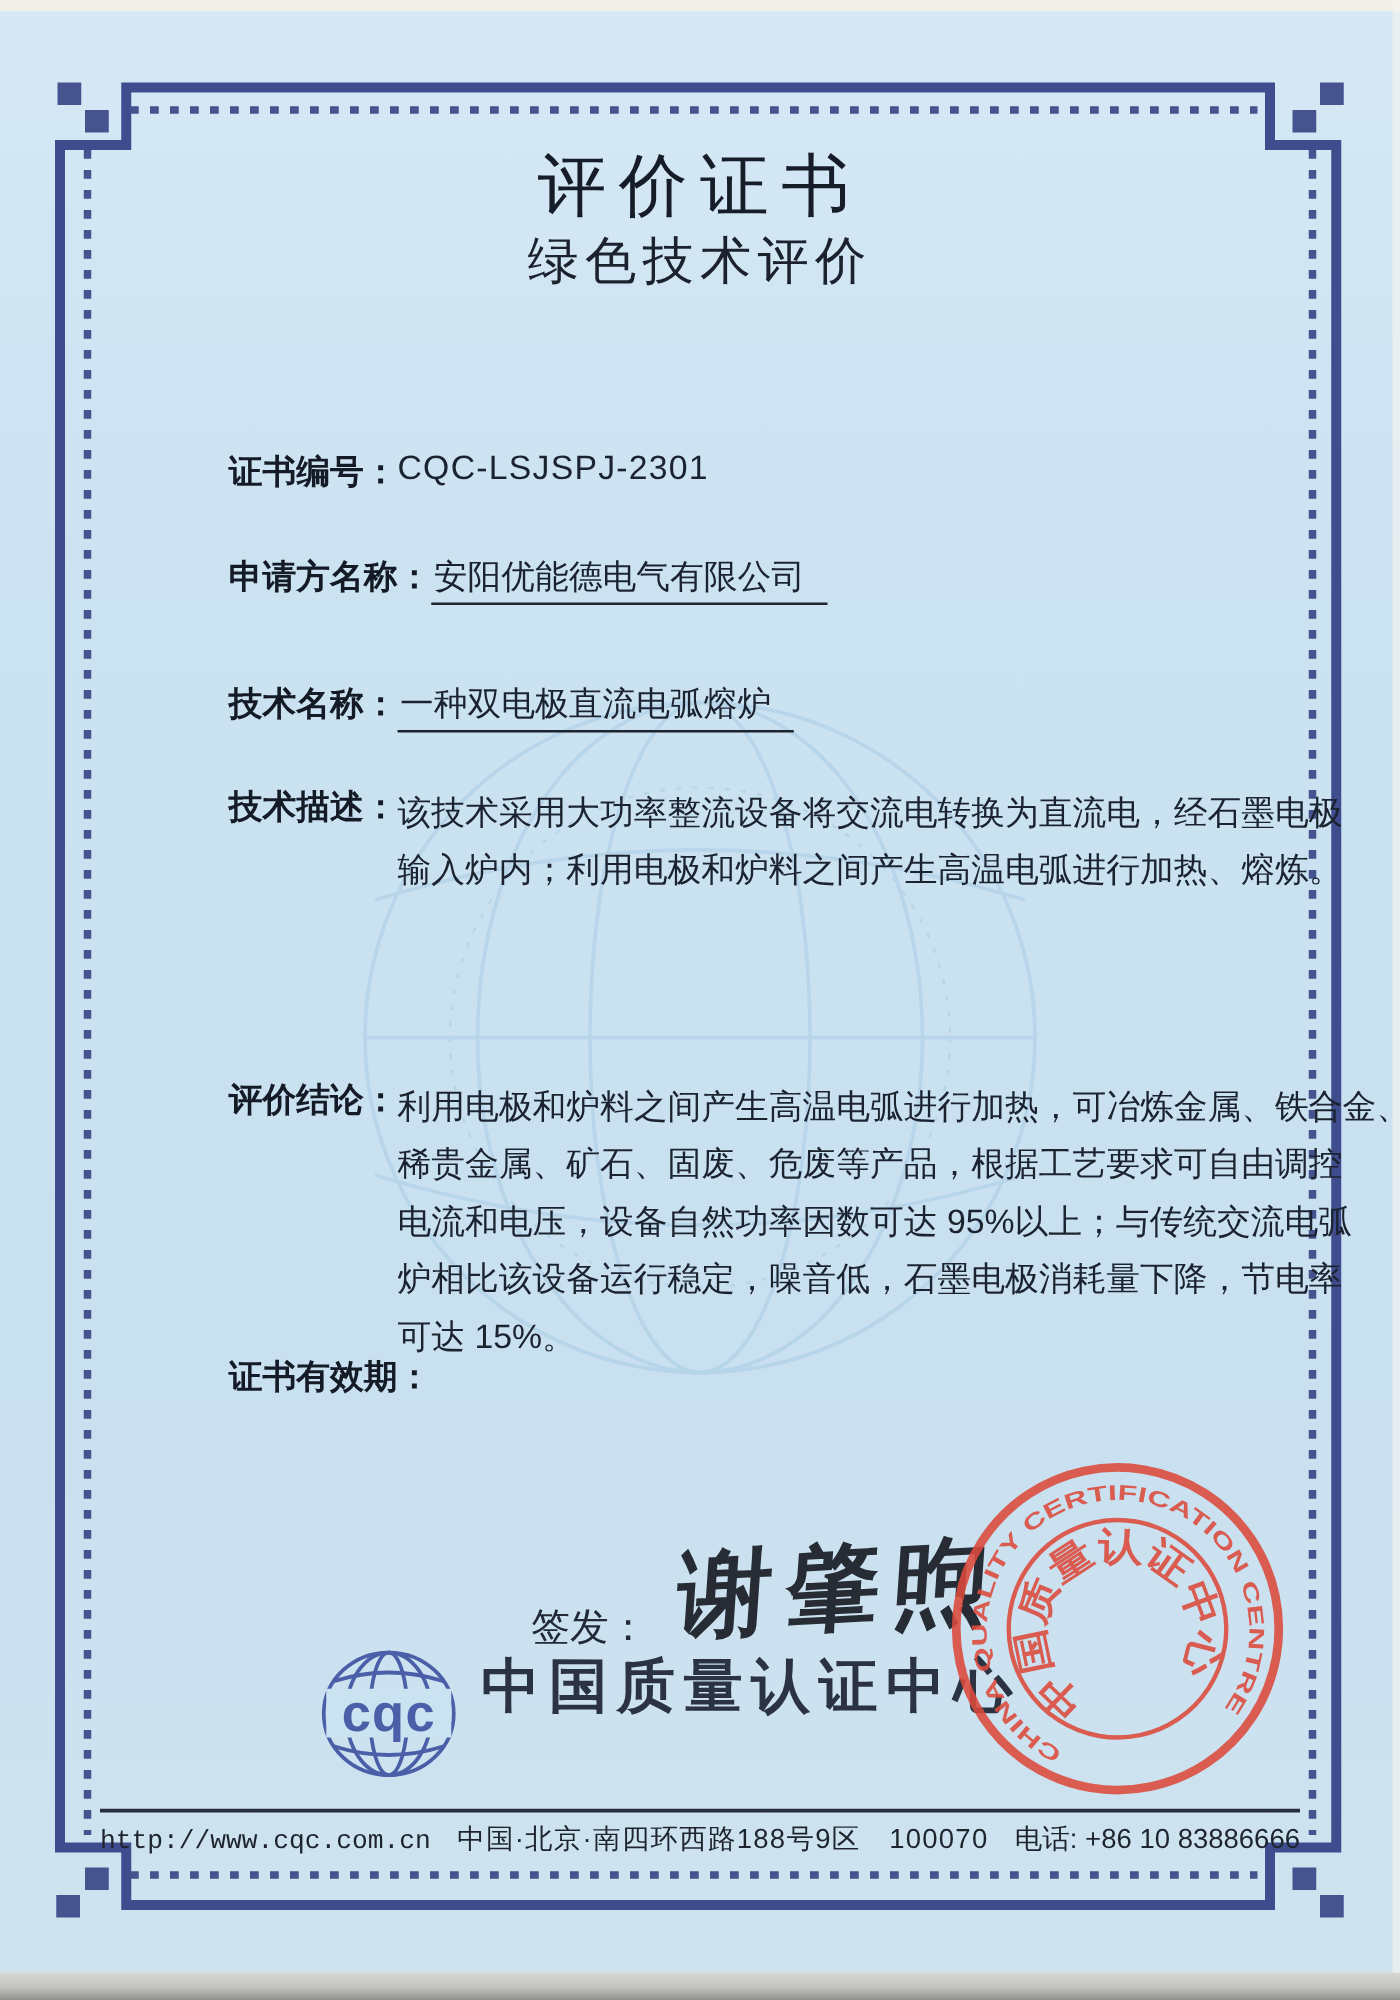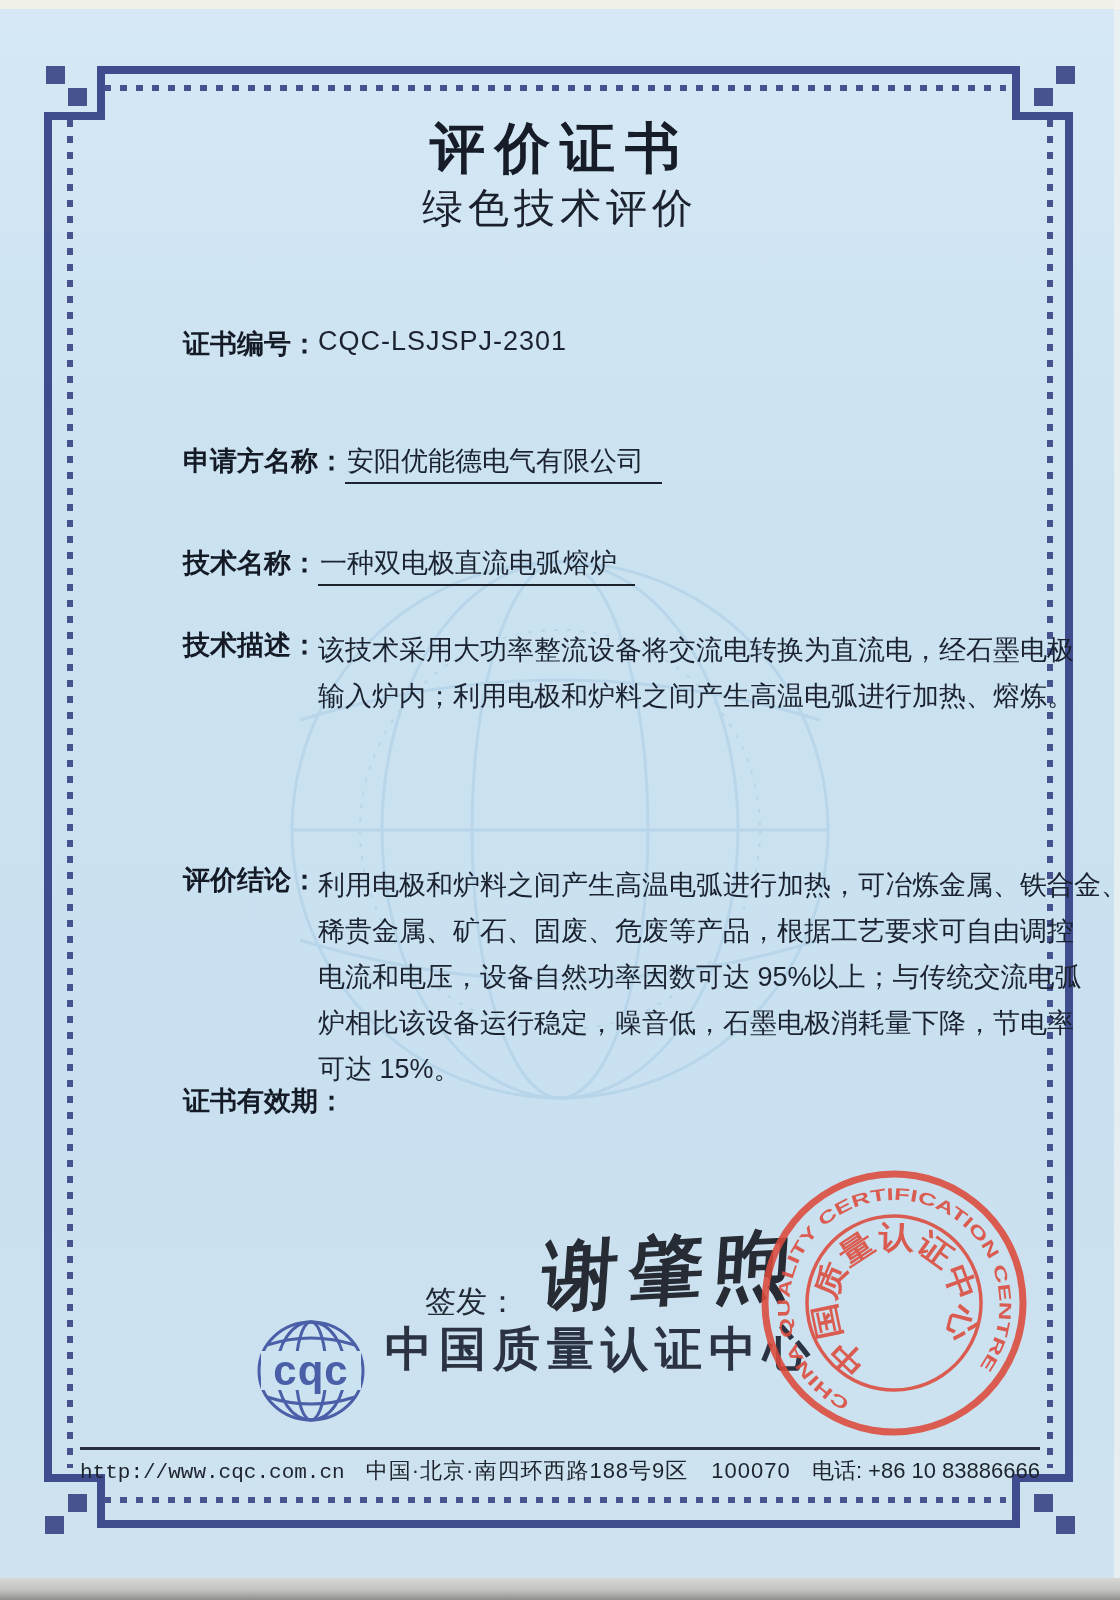--- a/index.html
+++ b/index.html
@@ -16,38 +16,38 @@
   .edge-top { position:absolute; left:0; top:0; width:100%; height:9px; background:#f2efe8; }
   .edge-right { position:absolute; right:0; top:0; width:6px; height:100%; background:rgba(245,245,240,.65); }
   .edge-bottom { position:absolute; left:0; bottom:0; width:100%; height:22px;
     background:linear-gradient(180deg,#d7d8d3 0%, #c2c3be 55%, #8f908b 100%); }
 
   svg.frame, svg.watermark { position:absolute; left:0; top:0; width:1120px; height:1600px; }
   svg.watermark { opacity:.30; }
 
   .title {
     position:absolute; left:0; top:112px; width:100%;
-    text-align:center; font-size:55px; font-weight:700; letter-spacing:10px;
+    text-align:center; font-size:55px; font-weight:400; letter-spacing:10px;
     color:#161d28;
   }
   .subtitle {
     position:absolute; left:0; top:181px; width:100%;
     text-align:center; font-size:41px; font-weight:500; letter-spacing:5px;
     color:#1b222e;
   }
 
   .row { position:absolute; left:183px; display:flex; align-items:flex-start; }
   .row .lbl { font-size:27px; font-weight:bold; white-space:nowrap; color:#141b26; }
   .row .val { font-size:27px; white-space:nowrap; color:#1c2330; }
   .mono { font-family:Liberation Sans, sans-serif; letter-spacing:1px; }
   .u { border-bottom:2px solid #1d2430; padding:0 18px 3px 2px; }
   .lines .line { font-size:27px; line-height:46px; white-space:nowrap; }
   .lines.basis .line { margin-bottom:13px; }
 
-  .row-certno   { top:326px; }
+  .row-certno   { top:359px; }
   .row-applicant{ top:443px; }
   .row-techname { top:545px; }
   .row-techdesc { top:627px; }
   .row-basis    { top:752px; }
   .row-concl    { top:862px; }
   .row-validity { top:1083px; }
 
   .sign-row { position:absolute; left:425px; top:1248px; display:flex; align-items:flex-end; }
   .sign-row .lbl { font-size:31px; font-weight:500; color:#222a36; }
   .sign-name {

